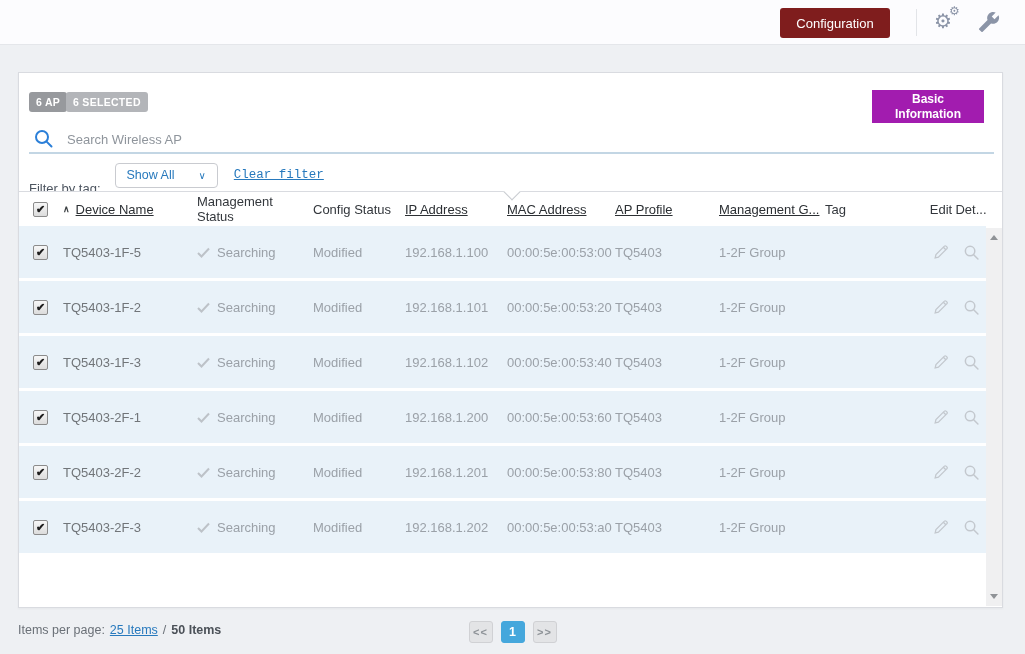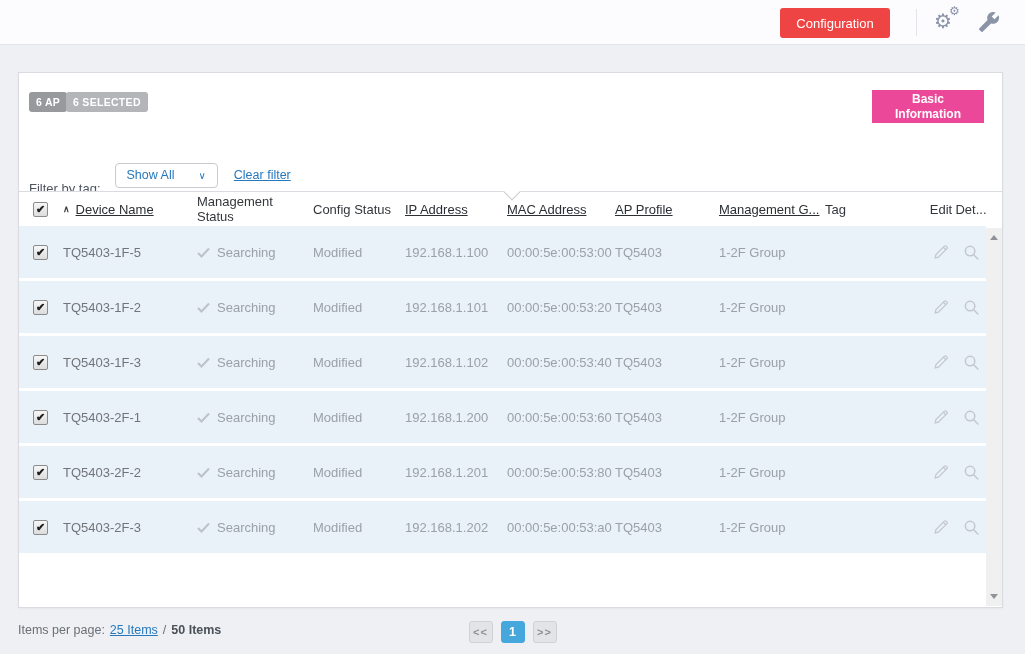--- a/index.html
+++ b/index.html
@@ -1,49 +1,49 @@
 <!DOCTYPE html>
 <html><head>
 <meta charset="utf-8">
 <style>
   html,body{margin:0;padding:0;}
   body{background:#eef0f3;font-family:"Liberation Sans",sans-serif;-webkit-font-smoothing:antialiased;}
   .screen{position:relative;width:1025px;height:654px;background:#eef0f3;overflow:hidden;}
 
   
   .topbar{position:absolute;left:0;top:0;width:1025px;height:45px;background:#fcfcfe;border-bottom:1px solid #e4e6ea;box-sizing:border-box;}
-  .btn-config{position:absolute;left:780px;top:8px;width:110px;height:30px;background:#ef4444;color:#fff;border:none;border-radius:3px;font-size:13px;font-family:inherit;cursor:pointer;}
+  .btn-config{position:absolute;left:780px;top:8px;width:110px;height:30px;background:#7f1d1d;color:#fff;border:none;border-radius:3px;font-size:13px;font-family:inherit;cursor:pointer;}
   .topbar-divider{position:absolute;left:916px;top:9px;width:1px;height:27px;background:#e2e4e8;}
   .gear-wrap{position:absolute;left:932px;top:4px;width:34px;height:36px;color:#8b94a7;cursor:pointer;}
   .gear-big{position:absolute;left:2px;top:7px;font-size:20px;line-height:1;}
   .gear-small{position:absolute;left:17px;top:1px;font-size:12px;line-height:1;}
   .wrench-wrap{position:absolute;left:976px;top:11px;width:24px;height:24px;cursor:pointer;transform:scaleX(-1);}
 
   
   .card{position:absolute;left:18px;top:72px;width:985px;height:536px;background:#fff;border:1px solid #d9dbe0;box-sizing:border-box;box-shadow:0 1px 2px rgba(0,0,0,.04);}
 
   .badge{position:absolute;top:19px;height:20px;display:inline-flex;align-items:center;padding:0 7px;border-radius:3px;color:#fff;font-size:10.5px;font-weight:bold;letter-spacing:.3px;}
   .badge-ap{left:10px;background:#97999d;}
   .badge-selected{left:47px;background:#b3b5b9;}
 
   .tabs{position:absolute;right:18px;top:17px;display:flex;gap:4px;}
   .tab{width:112px;height:33px;display:flex;align-items:center;justify-content:center;text-align:center;color:#fff;font-size:12px;font-weight:bold;line-height:1.25;padding:0 14px;box-sizing:border-box;cursor:pointer;}
-  .tab-active{background:#ec4899;}
+  .tab-active{background:#a21caf;}
   .tab-inactive{background:#a9abae;}
 
   .search-row{position:absolute;left:10px;top:52px;width:965px;height:29px;border-bottom:2px solid #c3d6e4;box-sizing:border-box;}
   .search-icon{position:absolute;left:4px;top:3px;}
   .search-input{position:absolute;left:36px;top:1px;width:700px;height:24px;border:none;outline:none;background:transparent;font-family:inherit;font-size:13px;color:#5f6670;}
   .search-input::placeholder{color:#8f959c;}
 
   .filter-row{position:absolute;left:10px;top:89px;height:26px;display:flex;align-items:center;}
   .filter-label{font-size:13px;color:#4d5560;margin-right:14px;margin-top:26px;}
   .filter-dd{height:25px;display:inline-flex;align-items:center;gap:24px;padding:0 11px;border:1px solid #c9cbd0;border-radius:4px;background:#fff;font-size:12.5px;color:#2779bd;cursor:pointer;box-sizing:border-box;}
   .dd-caret{font-size:10px;color:#2779bd;}
-  .clear-link{margin-left:16px;font-size:12.5px;color:#2779bd;text-decoration:underline;cursor:pointer;}
+  .clear-link{margin-left:16px;font-size:12.5px;color:#2779bd;text-decoration:underline;cursor:pointer;font-family:Liberation Mono, monospace;}
 
   .section-divider{position:absolute;left:0;top:118px;width:983px;height:0;border-top:1px solid #d9dbe0;}
   .divider-notch{position:absolute;left:487px;top:113px;width:11px;height:11px;background:#fff;transform:rotate(45deg);border-right:1px solid #c9ccd1;border-bottom:1px solid #c9ccd1;z-index:2;}
 
   
   .thead{position:absolute;left:0;top:119px;width:967px;height:34px;display:flex;align-items:center;background:#fff;font-size:13px;color:#33373c;box-sizing:border-box;padding-left:14px;}
   .rows{position:absolute;left:0;top:153px;width:967px;height:380px;background:#fff;}
   .row{height:55px;background:#e9f2f9;border-bottom:3px solid #fff;box-sizing:border-box;display:flex;align-items:center;padding-left:14px;font-size:13px;color:#9ba1a8;}
 
   .c-check{width:30px;flex:none;display:flex;align-items:center;}
@@ -103,20 +103,29 @@
 
   <div class="card">
 
     <span class="badge badge-ap">6 AP</span>
     <span class="badge badge-selected">6 SELECTED</span>
 
     <div class="tabs">
       <div class="tab tab-active">Basic Information</div>
     </div>
 
+    <div class="search-row">
+      <span class="search-icon">
+        <svg width="22" height="22" viewBox="0 0 22 22">
+          <circle cx="9" cy="9" r="6" fill="none" stroke="#2b7fd8" stroke-width="2"></circle>
+          <line x1="13.6" y1="13.6" x2="18.5" y2="18.5" stroke="#2b7fd8" stroke-width="2" stroke-linecap="round"></line>
+        </svg>
+      </span>
+      <input class="search-input" type="text" placeholder="Search Wireless AP" style="">
+    </div>
 
     <div class="filter-row">
       <span class="filter-label">Filter by tag:</span>
       <span class="filter-dd">
         <span>Show All</span>
         <span class="dd-caret">∨</span>
       </span>
       <span class="clear-link">Clear filter</span>
     </div>
 

